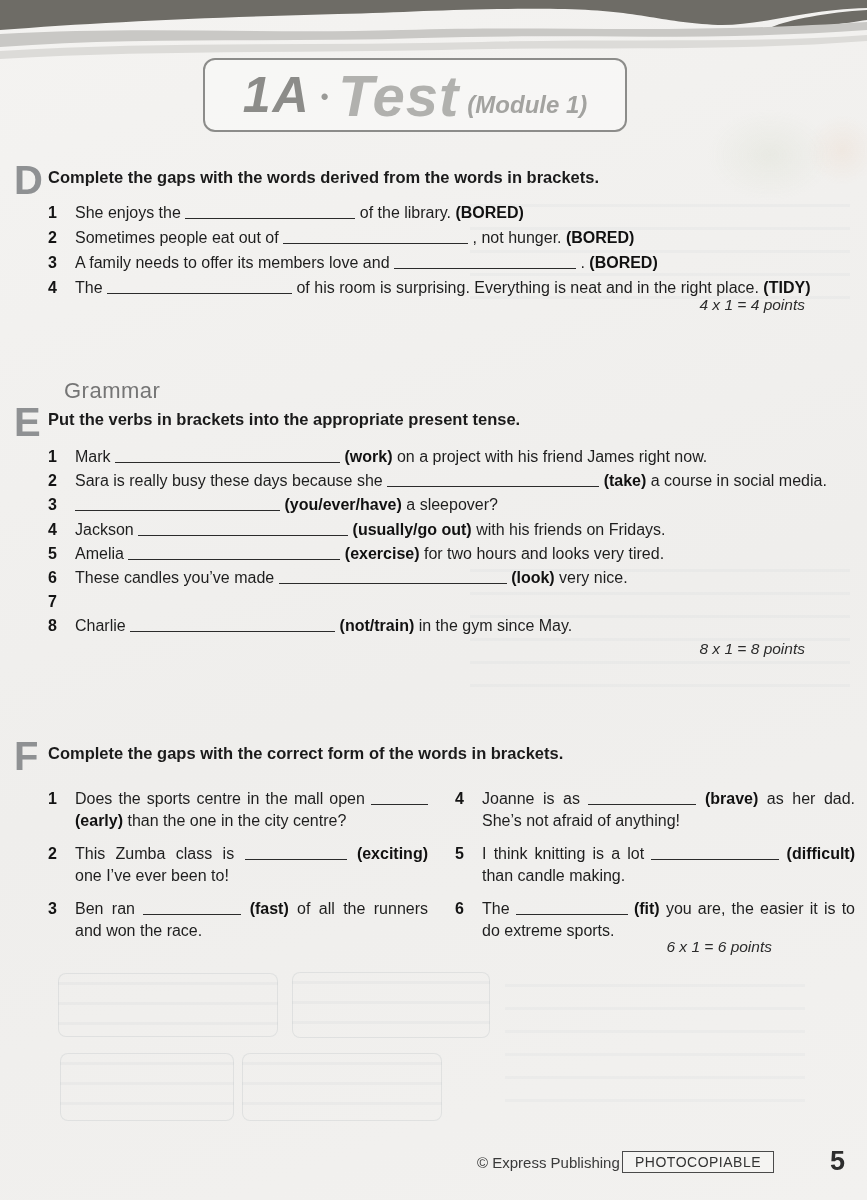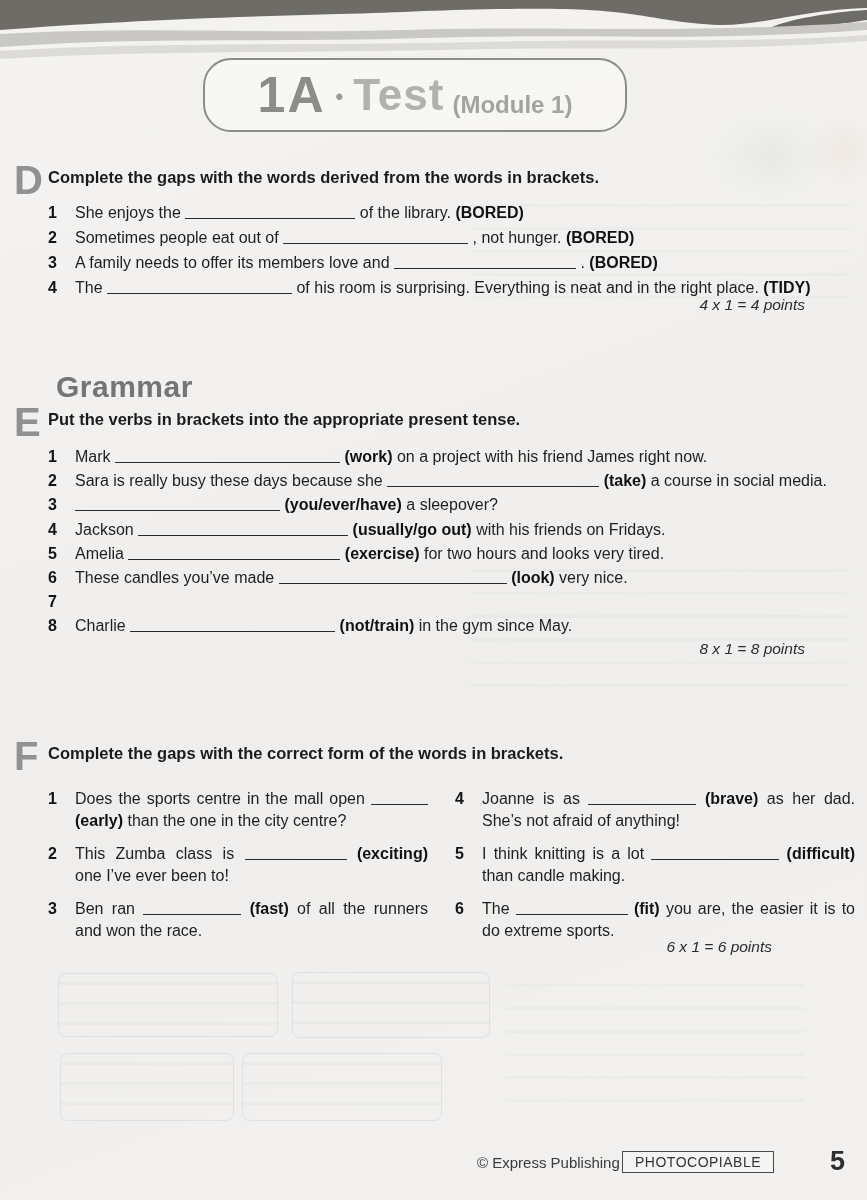--- a/index.html
+++ b/index.html
@@ -6,27 +6,27 @@
   .page{
     position:relative;width:867px;height:1200px;margin:0 auto;overflow:hidden;
     background:linear-gradient(160deg,#f4f3f1 0%,#efeeec 55%,#f2f1ef 100%);
     font-family:"Liberation Sans",sans-serif;color:#1e1e1e;
   }
   
   .banner{position:absolute;left:0;top:0;width:867px;height:64px;}
   
   .title-box{
     position:absolute;left:203px;top:58px;width:420px;height:70px;
-    border:2px solid #8c8c8a;border-radius:28px;
+    border:2px solid #8c8c8a;border-radius:12px;
     background:rgba(249,249,247,.65);
-    display:flex;align-items:center;justify-content:center;
+    display:flex;align-items:center;justify-content:center;font-style:italic;
   }
   .title-code{font-size:50px;font-weight:bold;color:#8c8c89;letter-spacing:2px;}
   .title-sep{font-size:22px;font-weight:bold;color:#9a9a97;margin:0 10px;transform:translateY(2px);}
-  .title-word{font-size:44px;font-weight:bold;color:#b1b1ae;letter-spacing:1px;}
+  .title-word{font-size:58px;font-weight:bold;color:#b1b1ae;letter-spacing:1px;}
   .title-module{font-size:24px;font-weight:bold;color:#a3a3a0;margin-left:8px;align-self:flex-end;padding-bottom:11px;}
   
   .sec{position:absolute;left:0;width:867px;}
   .sec-label{
     position:absolute;left:14px;top:-6px;
     font-size:40px;font-weight:bold;color:#8f9193;line-height:1;
   }
   .instruction{
     position:absolute;left:48px;top:2px;margin:0;
     font-size:16.5px;font-weight:bold;color:#1b1b1b;
@@ -43,22 +43,22 @@
   strong{font-weight:bold;color:#111;}
   .points{
     position:absolute;margin:0;
     font-style:italic;font-size:15.5px;color:#2c2c2c;
   }
   
   .sec-de .item{height:25px;font-size:16px;white-space:nowrap;}
   #sec-e .item{height:24.2px;}
   
   .grammar-heading{
-    position:absolute;left:48px;top:362px;margin:8px;
-    font-size:30px;font-weight:bold;color:#757575;letter-spacing:.5px;
+    position:absolute;left:48px;top:362px;margin:16px;
+    font-size:22px;font-weight:normal;color:#757575;letter-spacing:.5px;
   }
   
   .fcol{position:absolute;top:46px;}
   .fcol .item{font-size:16px;line-height:22px;margin-bottom:11px;}
   .fcol .txt{text-align:justify;}
   
   .footer{position:absolute;left:0;top:1148px;width:861px;height:34px;}
   .copyright{position:absolute;left:477px;top:6px;font-size:15px;color:#3a3a3a;}
   .stamp{
     position:absolute;left:622px;top:3px;

